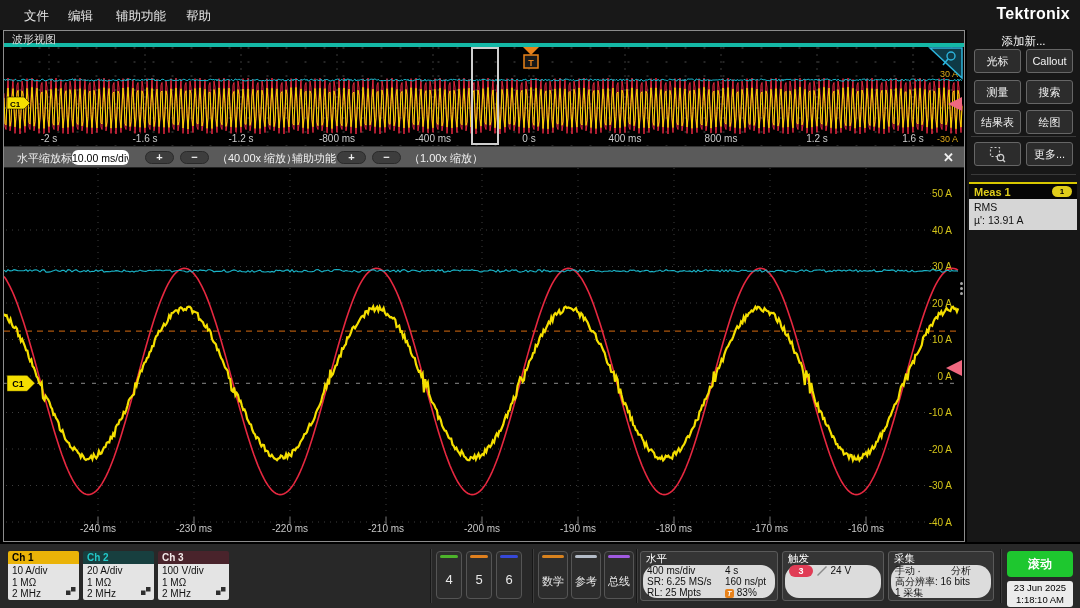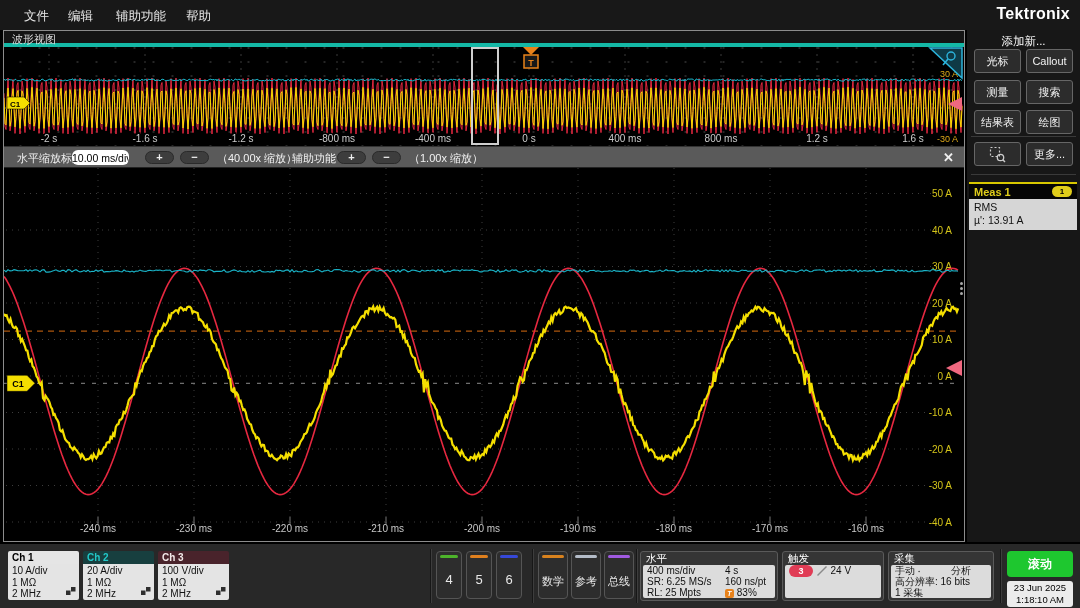--- a/index.html
+++ b/index.html
@@ -67,21 +67,21 @@
 
   .num-btn { position:absolute; top:7px; width:26px; height:48px; background:#2d2d2d; border:1px solid #555;
              border-radius:4px; text-align:center; }
   .num-strip { display:block; margin:3px 3px 0; height:3px; border-radius:2px; }
   .num-label { display:block; margin-top:14px; color:#e8e8e8; font-size:13px; }
   .num-btn.wide { width:30px; }
   .num-btn.wide .num-label { font-size:11px; margin-top:16px; }
 
   .info-panel { position:absolute; top:7px; height:50px; background:#353535; border:1px solid #5a5a5a; border-radius:3px; }
   .panel-head { color:#fff; font-size:10.5px; height:13px; line-height:13px; padding:0 5px; }
-  .panel-body { background:#dcdcdc; color:#111; margin:0 2px 18px; border-radius:2px; height:33px;
+  .panel-body { background:#dcdcdc; color:#111; margin:0 2px 18px; border-radius:14px; height:33px;
                 font-size:10px; line-height:11px; padding:0 4px; }
   .prow { display:flex; }
   .prow .lcol { flex:0 0 78px; }
   .trig-pill { display:inline-block; width:24px; height:12px; border-radius:6px; color:#fff; font-size:9px;
                font-weight:bold; text-align:center; line-height:12px; }
   .ticon { display:inline-block; width:9px; height:9px; border-radius:2px; background:#e8821a; color:#fff;
            font-size:7px; font-weight:bold; text-align:center; line-height:9px; vertical-align:middle; }
 
   .run-btn { position:absolute; left:1007px; top:7px; width:66px; height:26px; border-radius:4px;
              color:#fff; font-size:12px; font-weight:bold; text-align:center; line-height:26px; }
@@ -266,21 +266,21 @@
       <div class="meas-body">
         <div>RMS</div>
         <div>µ': 13.91 A</div>
       </div>
     </div>
   </div>
 
   <div class="footer">
 
     <div class="ch-badge" style="left:8px">
-      <div class="ch-head" style="background: #e5e5e5; color: rgb(0, 0, 0);">Ch 1</div>
+      <div class="ch-head" style="background: #eab308; color: rgb(0, 0, 0);">Ch 1</div>
       <div class="ch-body">
         <div>10 A/div</div>
         <div>1 MΩ</div>
         <div>2 MHz</div>
         <span class="probe-icon">
           <svg width="10" height="9" viewBox="0 0 10 9">
               <rect x="0" y="3.5" width="4.5" height="4.5" fill="#2e2e2e"></rect>
               <rect x="5" y="0" width="4.5" height="4.5" fill="#2e2e2e"></rect>
             </svg>
         </span>

